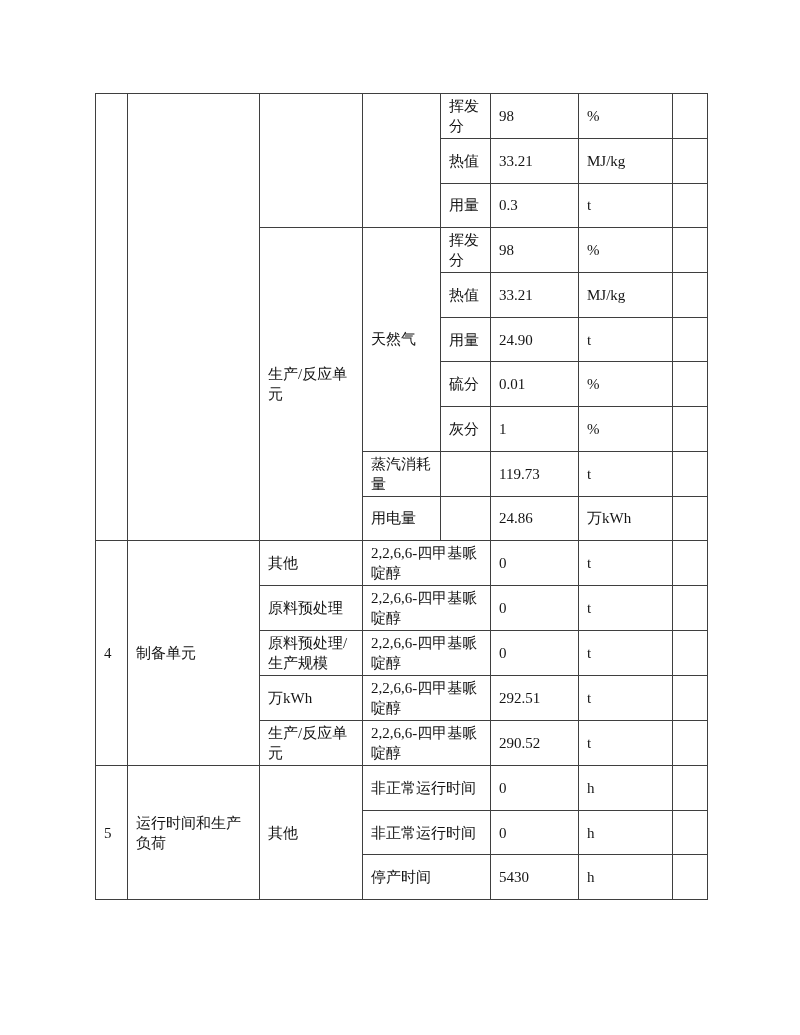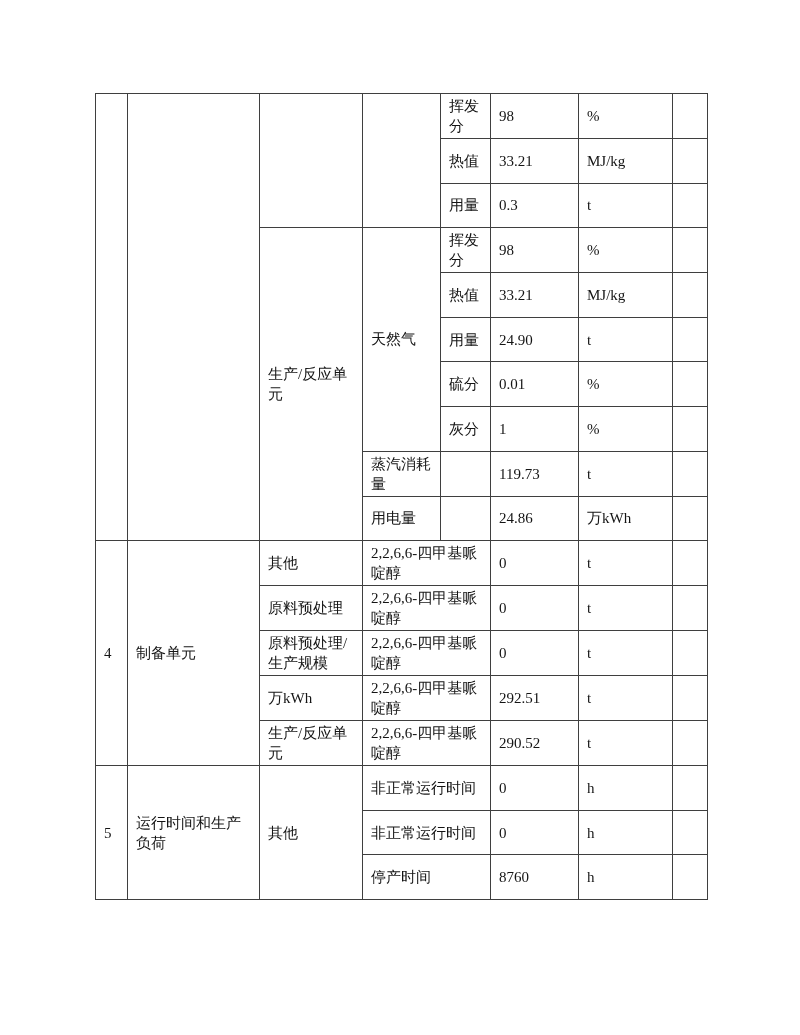--- a/index.html
+++ b/index.html
@@ -171,19 +171,19 @@
       <td class="c-spare"></td>
     </tr>
     <tr>
       <td colspan="2">非正常运行时间</td>
       <td>0</td>
       <td>h</td>
       <td class="c-spare"></td>
     </tr>
     <tr>
       <td colspan="2">停产时间</td>
-      <td>8760</td>
+      <td>5430</td>
       <td>h</td>
       <td class="c-spare"></td>
     </tr>
   </tbody>
     </table>
 </div>
 
 </body></html>

